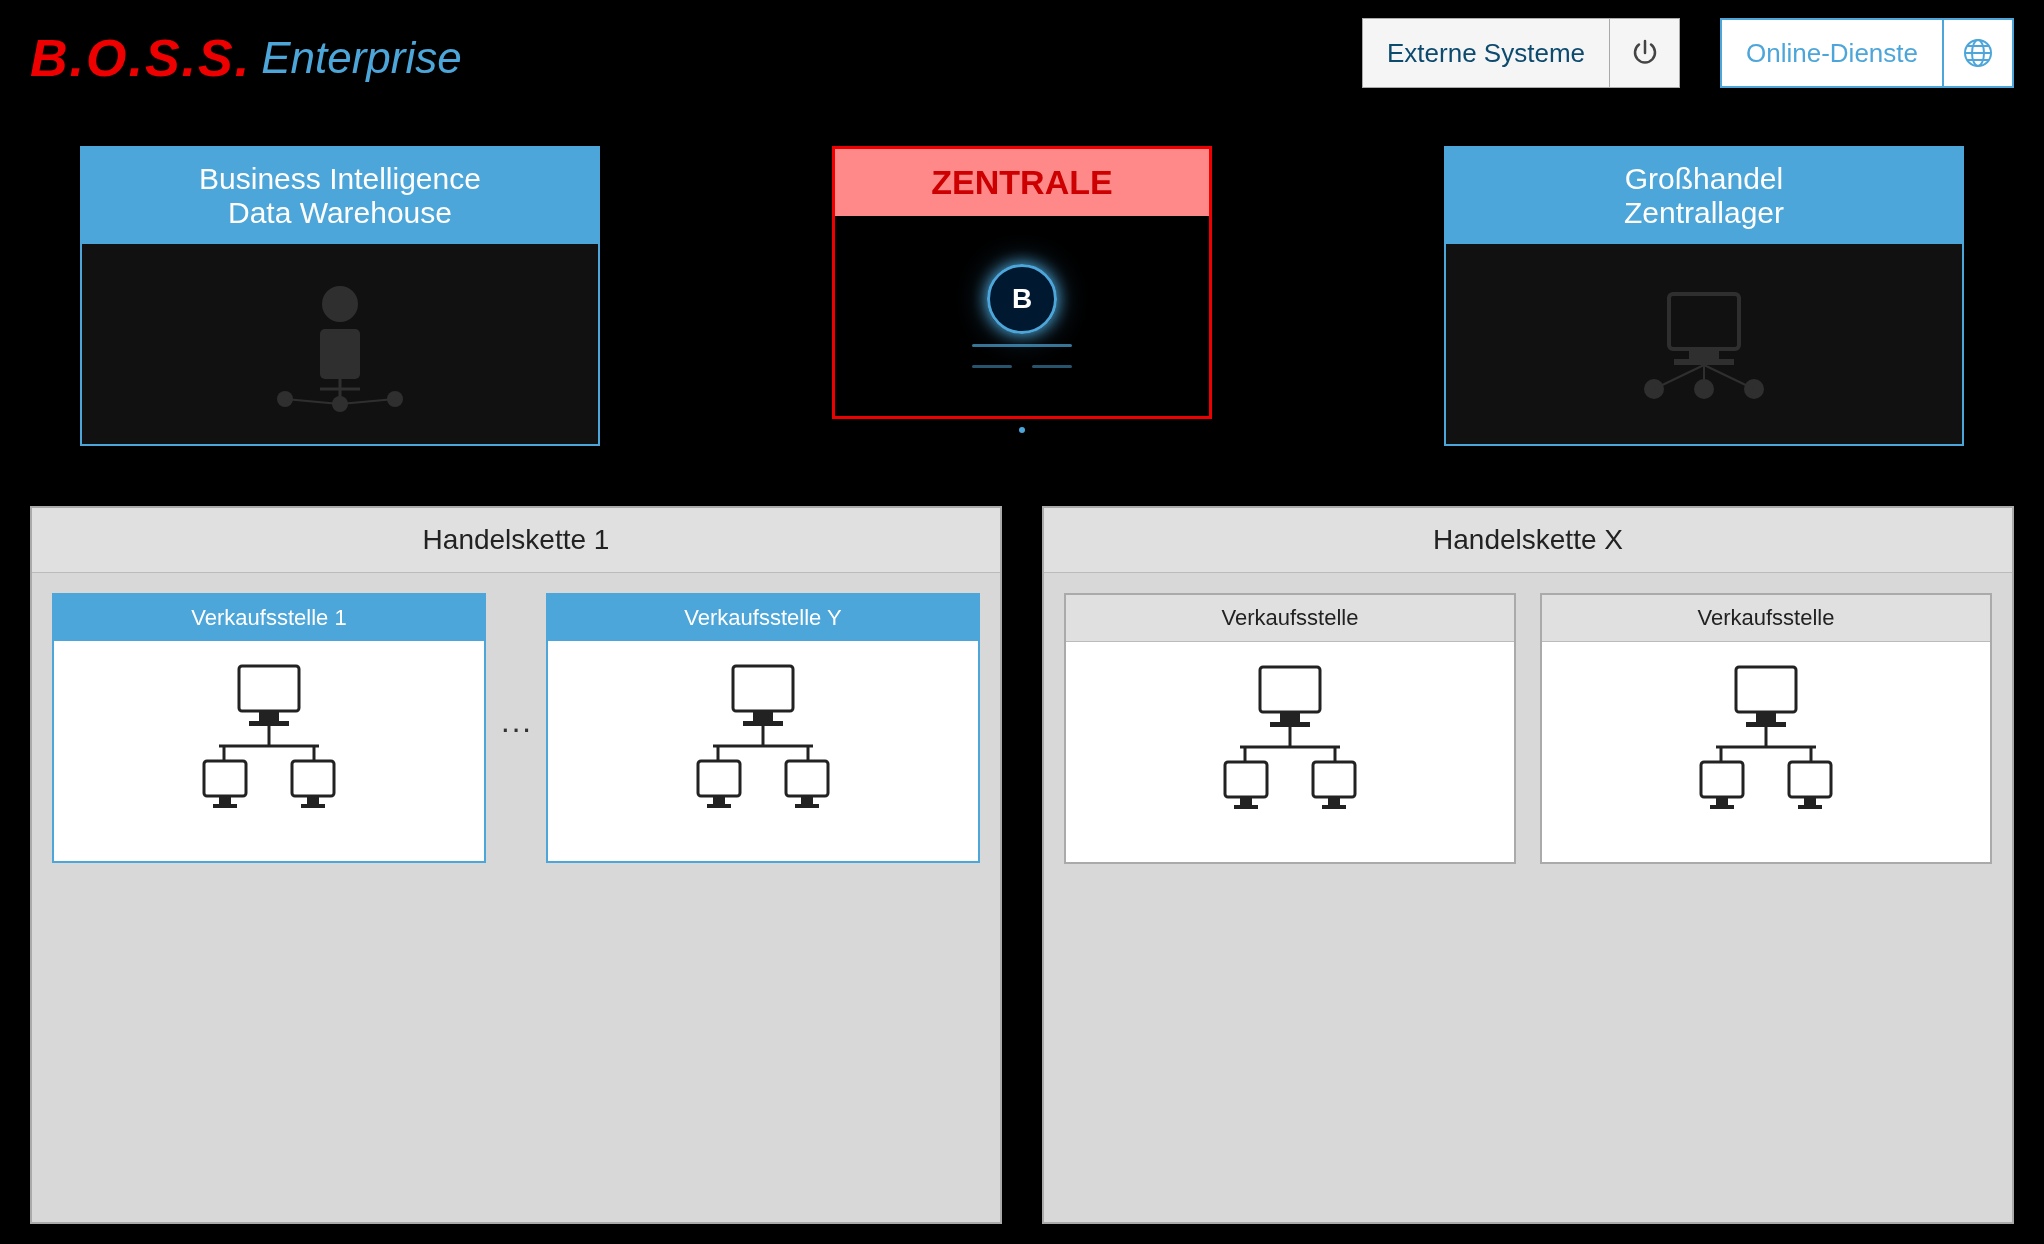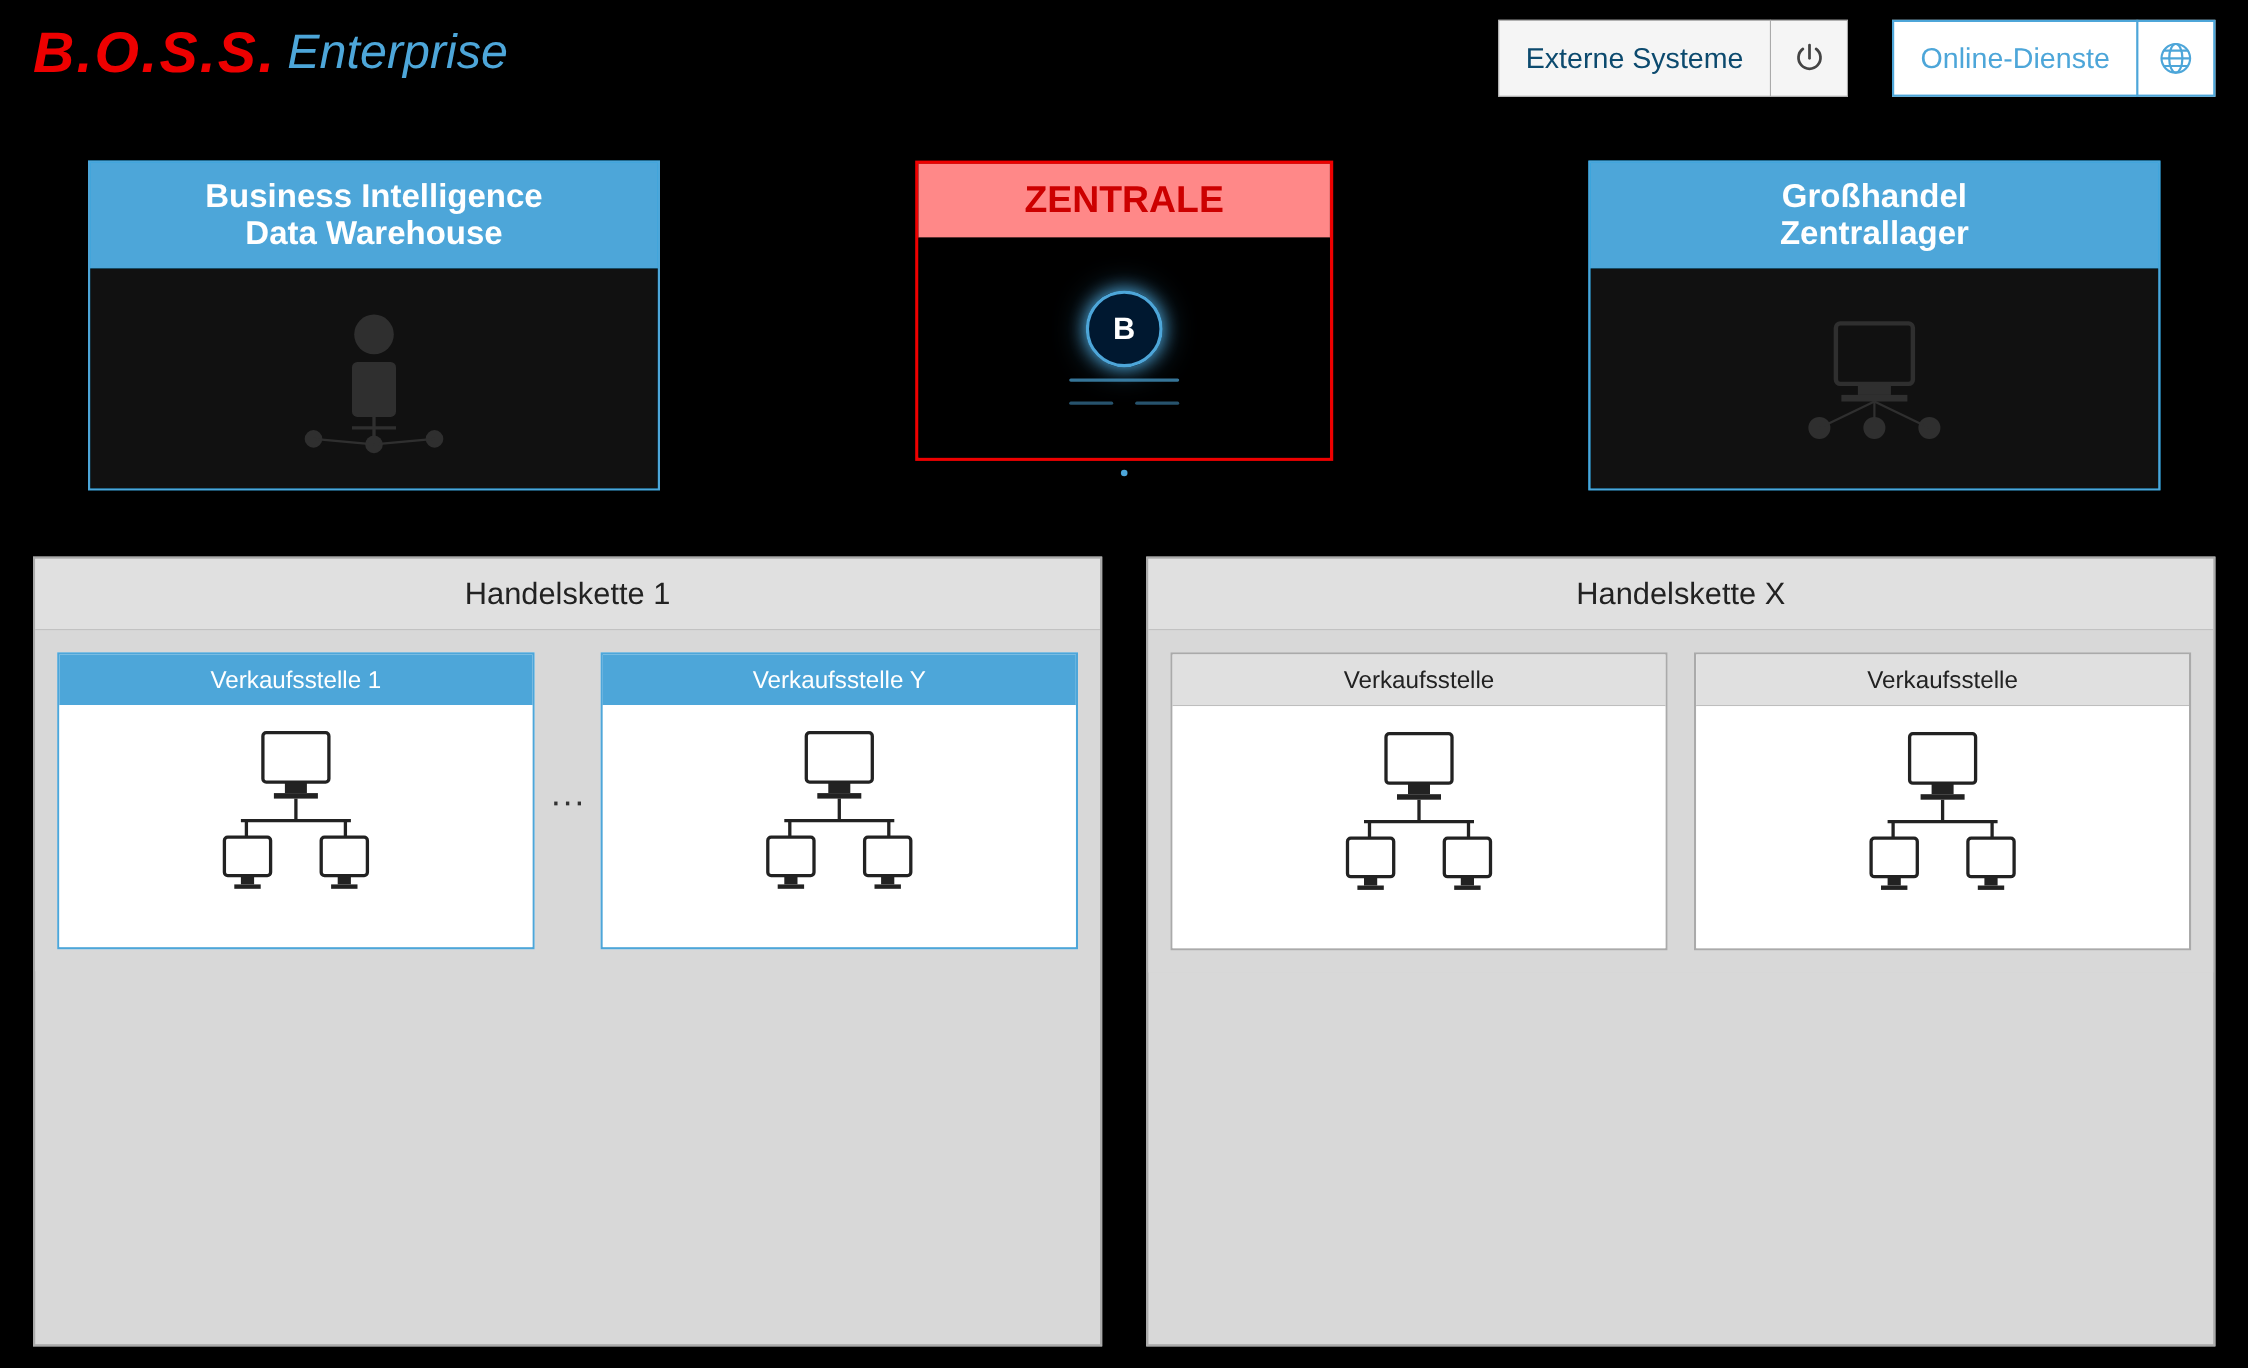--- a/index.html
+++ b/index.html
@@ -8,21 +8,21 @@
       font-family: Arial, Helvetica, sans-serif;
       width: 2044px;
       height: 1244px;
       overflow: hidden;
       position: relative;
     }
 
     
     .header {
       display: flex;
-      align-items: flex-start;
+      align-items: flex-end;
       padding: 18px 30px;
       background: #000;
       gap: 40px;
     }
 
     .logo-area {
       display: flex;
       align-items: center;
     }
 
@@ -87,23 +87,22 @@
     }
     .header-btn-online .btn-icon {
       border-left: 2px solid #4da6d9;
       color: #4da6d9;
       font-size: 28px;
     }
 
     
     .box-blue {
       border: 2.5px solid #4da6d9;
-      background: #0ea5e9;
+      background: #7dd3fc;
       width: 530px;
-      font-weight: bold;
     }
     .box-blue-header {
       background: #4da6d9;
       color: #fff;
       font-size: 30px;
       padding: 14px 20px;
       text-align: center;
     }
     .box-blue-body {
       background: #111;

